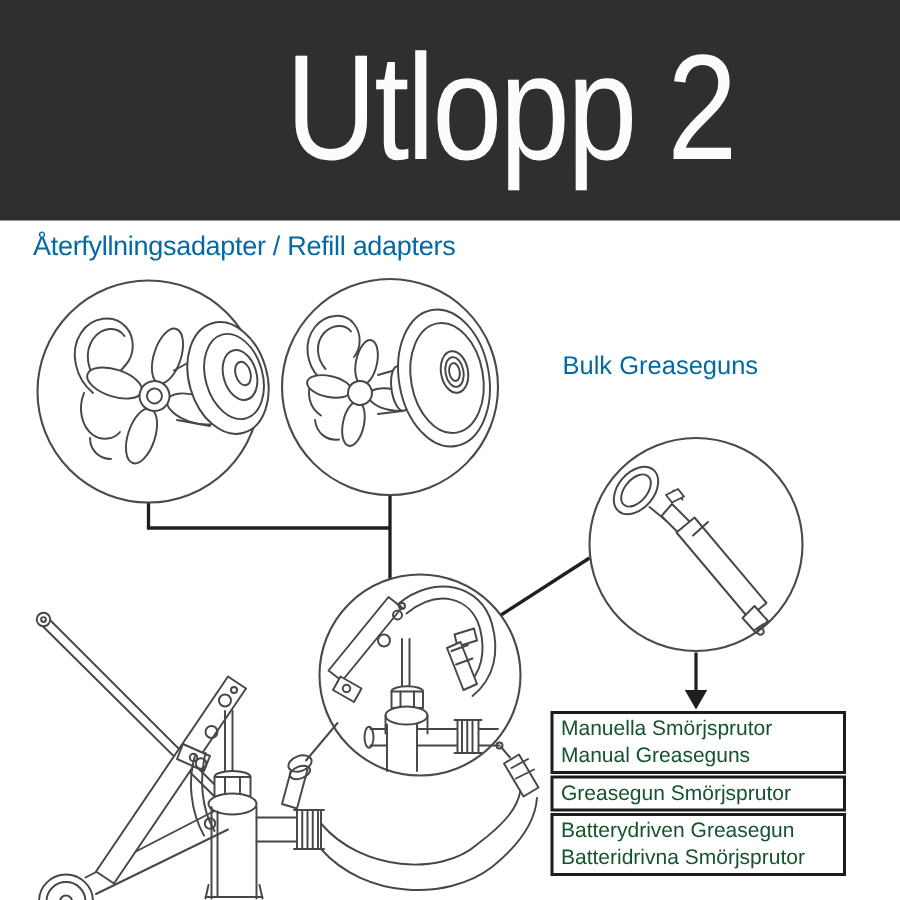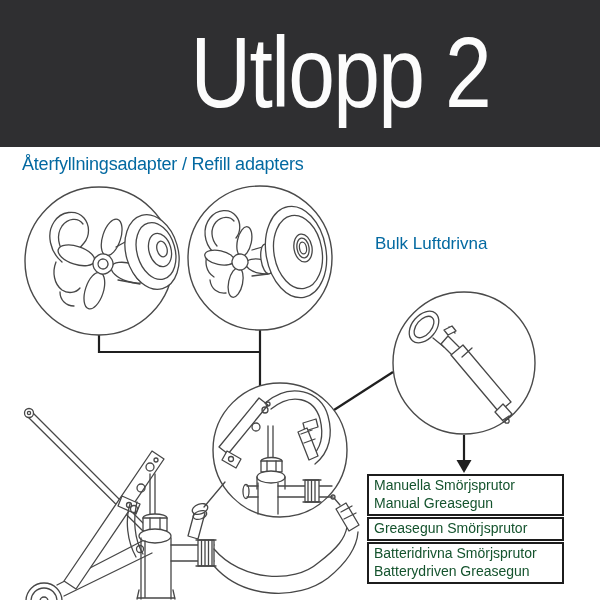--- a/index.html
+++ b/index.html
@@ -174,30 +174,30 @@
 
     <g>
       <path class="ln" d="M464 435 L464 461"></path>
       <polygon points="456.5,460 471.5,460 464,473" fill="#1f1f1f"></polygon>
     </g>
 
     <path class="th" d="M225 482 L204 507" stroke-width="1.6"></path>
   </svg>
 
   <div class="label bulk-label">
-    <div>Bulk Luftdrivna</div>
+    <div>Bulk Greaseguns</div>
   </div>
 
   <div class="lookup-table">
     <div class="lookup-row">
       <div>Manuella Smörjsprutor</div>
-      <div>Manual Greasegun</div>
+      <div>Manual Greaseguns</div>
     </div>
     <div class="lookup-row">
       <div>Greasegun Smörjsprutor</div>
     </div>
     <div class="lookup-row">
+      <div>Batterydriven Greasegun</div>
       <div>Batteridrivna Smörjsprutor</div>
-      <div>Batterydriven Greasegun</div>
     </div>
   </div>
 
 </div>
 
 </body></html>

